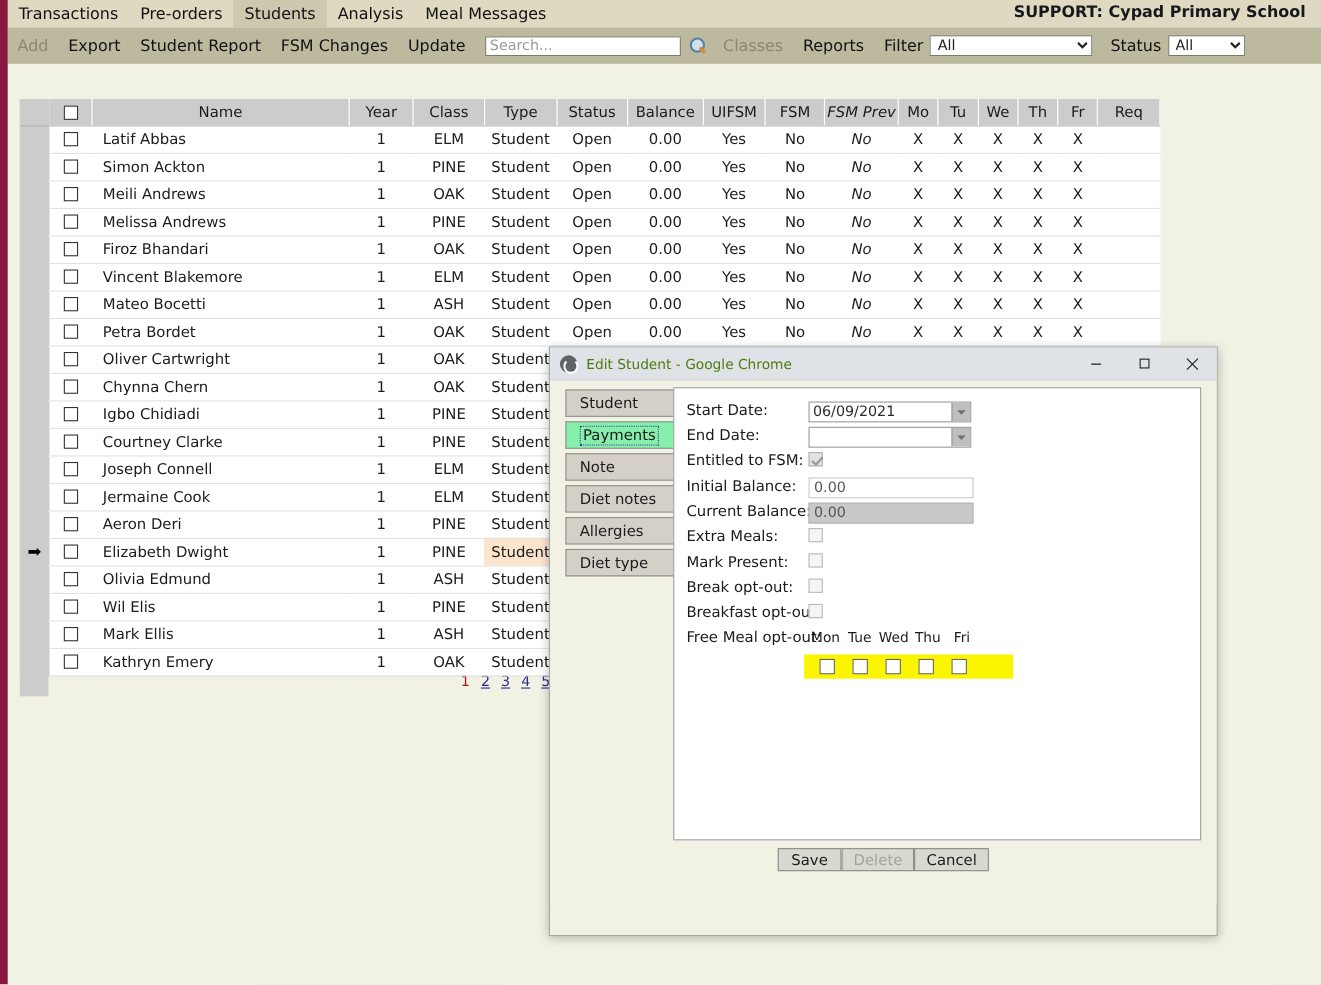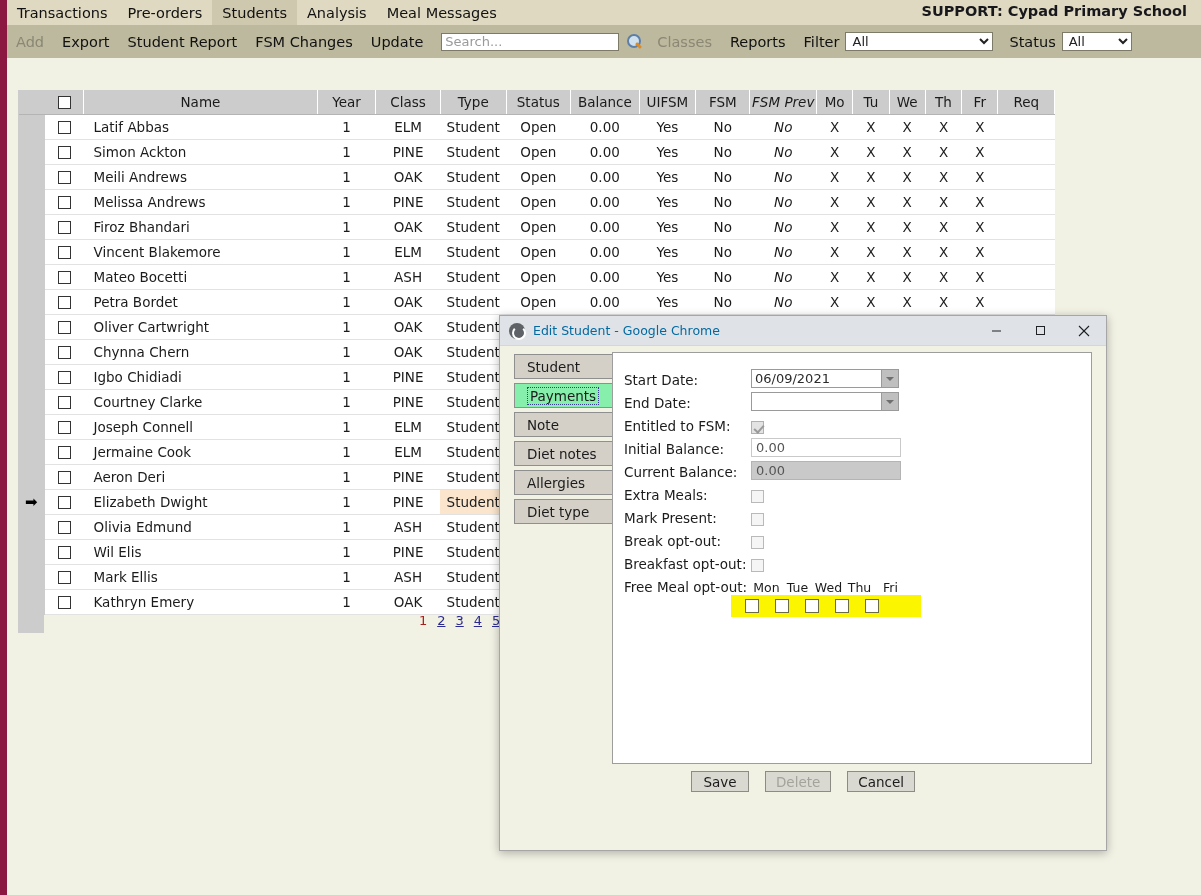--- a/index.html
+++ b/index.html
@@ -199,21 +199,21 @@
     width: 16px; height: 16px; margin-left: 9px; margin-right: 8px;
     border-radius: 50%;
     background: #5f6368;
     position: relative; flex: none;
   }
   .pop-favicon::after {
     content: ""; position: absolute; left: 3px; top: 3px;
     width: 10px; height: 10px; border-radius: 50%;
     border: 2px solid #fff; border-top-color: transparent;
   }
-  .pop-title { font-size: 12.5px; color: #0369a1; flex: 1; }
+  .pop-title { font-size: 12.5px; color: #4d7c0f; flex: 1; }
   .winbtn {
     width: 44px; height: 30px; display: flex; align-items: center; justify-content: center;
     font-size: 13px; color: #202124;
   }
   .winbtn svg { display: block; }
   .pop-urlbar {
     height: 29px; background: #fff;
     display: flex; align-items: center;
     border-bottom: 1px solid #cfcfcf;
   }
@@ -259,22 +259,22 @@
   }
 
   .panel {
     position: absolute; left: 112px; top: 6px;
     width: 480px; height: 412px;
     background: #fff;
     border: 1px solid #9d9d9d;
   }
   .form { padding: 12px 0 0 0; }
   .frow {
-    display: flex; align-items: flex-end;
-    height: 23px; margin-bottom: 0; gap: 16px;
+    display: flex; align-items: flex-start;
+    height: 23px; margin-bottom: 0;
   }
   .flabel {
     width: 122px; padding-left: 11px;
     font-size: 13.5px; color: #1b1b1b; white-space: nowrap;
   }
   .datefield {
     width: 148px; height: 19px;
     border: 1px solid #9a9a9a; background: #fff;
     display: flex; align-items: center; overflow: hidden;
   }
@@ -322,21 +322,21 @@
   .daychecks {
     display: flex; background: #fbf500; padding: 4px 6px 4px 6px;
     margin-left: 118px; width: 190px;
   }
   .daychecks .cbx2 {
     width: 14px; height: 14px; border: 1px solid #6b6b44; background: #fff;
     margin: 0 8px;
   }
   .pop-buttons {
     position: absolute; left: 0; top: 425px; width: 100%;
-    display: flex; justify-content: center; gap: 16px;
+    display: flex; justify-content: center; 
   }
   .btn {
     min-width: 58px; height: 21px;
     background: #d9d9d1; border: 1px solid #8c8c85;
     font-size: 13.5px; color: #1b1b1b;
     display: flex; align-items: center; justify-content: center;
     padding: 0 10px; cursor: default;
     font-family: "DejaVu Sans","Liberation Sans",sans-serif;
   }
   .btn.disabled { color: #a3a39c; }

